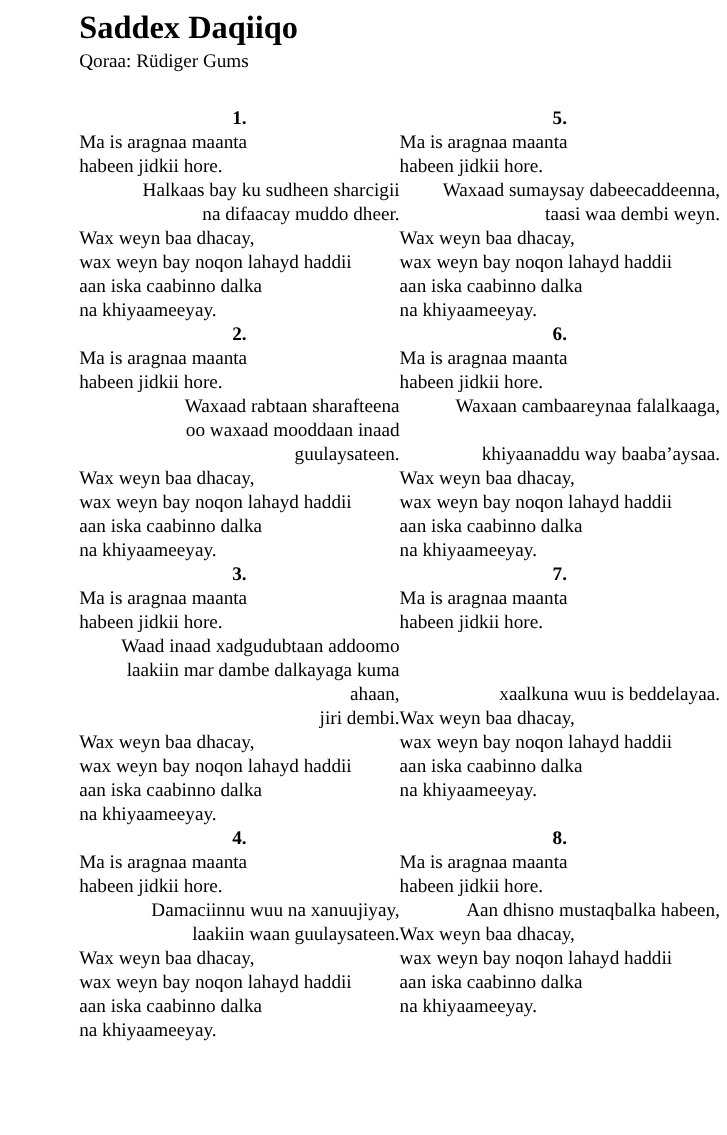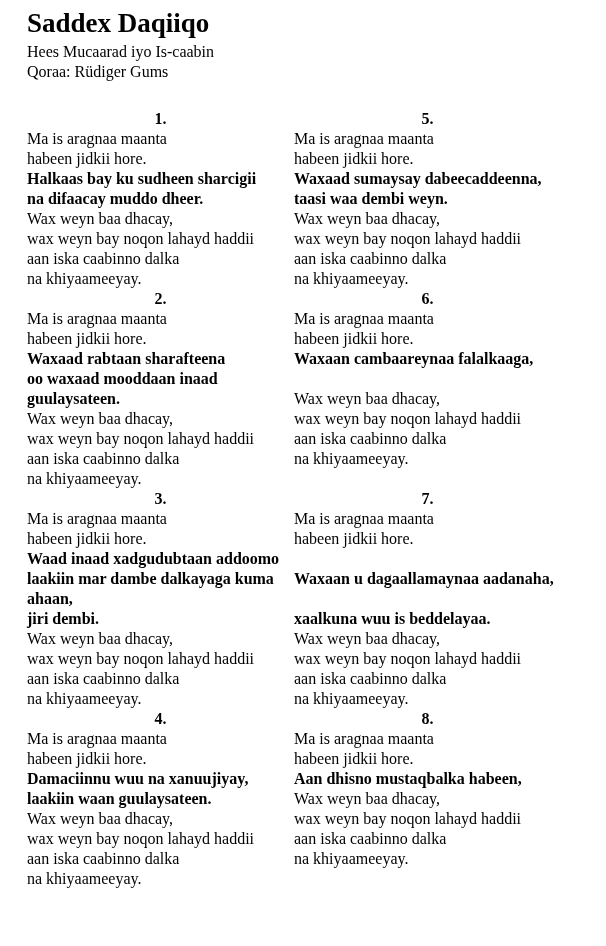--- a/index.html
+++ b/index.html
@@ -9,20 +9,21 @@
   }
   body {
     width: 606px;
     height: 946px;
     overflow: hidden;
     font-family: "Liberation Serif", "DejaVu Serif", serif;
     color: #000000;
   }
   .page {
     padding: 8px 0 0 27px;
+    margin-left: 39px;
   }
   .title {
     margin: 0;
     font-size: 27px;
     font-weight: bold;
     line-height: 31px;
     letter-spacing: 0;
   }
   .subtitle-block {
     margin-top: 3px;
@@ -46,31 +47,31 @@
     font-weight: bold;
     line-height: 20px;
     text-align: center;
   }
   .line {
     font-size: 16px;
     line-height: 20px;
     white-space: nowrap;
   }
   .line.bold {
-    font-weight: bold;
+    font-weight: normal;
+    text-align: right;
   }
 </style>
 </head>
 <body>
 
 <div class="page">
   <header>
     <h1 class="title">Saddex Daqiiqo</h1>
     <div class="subtitle-block">
-      <div class="subtitle">Hees Mucaarad iyo Is-caabin</div>
       <div class="author">Qoraa: Rüdiger Gums</div>
     </div>
   </header>
 
   <main class="verses">
   <section class="verse">
     <div class="verse-number">1.</div>
   <div class="line">Ma is aragnaa maanta</div>
         <div class="line">habeen jidkii hore.</div>
         <div class="line bold">Halkaas bay ku sudheen sharcigii</div>
@@ -131,32 +132,32 @@
         <div class="line">aan iska caabinno dalka</div>
         <div class="line">na khiyaameeyay.</div>
       </section>
 
   <section class="verse">
     <div class="verse-number">6.</div>
   <div class="line">Ma is aragnaa maanta</div>
         <div class="line">habeen jidkii hore.</div>
         <div class="line bold">Waxaan cambaareynaa falalkaaga,</div>
         <div class="line bold">&nbsp;</div>
+        <div class="line bold">khiyaanaddu way baaba’aysaa.</div>
         <div class="line">Wax weyn baa dhacay,</div>
         <div class="line">wax weyn bay noqon lahayd haddii</div>
         <div class="line">aan iska caabinno dalka</div>
         <div class="line">na khiyaameeyay.</div>
       </section>
 
   <section class="verse">
     <div class="verse-number">7.</div>
   <div class="line">Ma is aragnaa maanta</div>
         <div class="line">habeen jidkii hore.</div>
         <div class="line bold">&nbsp;</div>
-        <div class="line bold">Waxaan u dagaallamaynaa aadanaha,</div>
         <div class="line bold">&nbsp;</div>
         <div class="line bold">xaalkuna wuu is beddelayaa.</div>
         <div class="line">Wax weyn baa dhacay,</div>
         <div class="line">wax weyn bay noqon lahayd haddii</div>
         <div class="line">aan iska caabinno dalka</div>
         <div class="line">na khiyaameeyay.</div>
       </section>
 
   <section class="verse">
     <div class="verse-number">8.</div>

